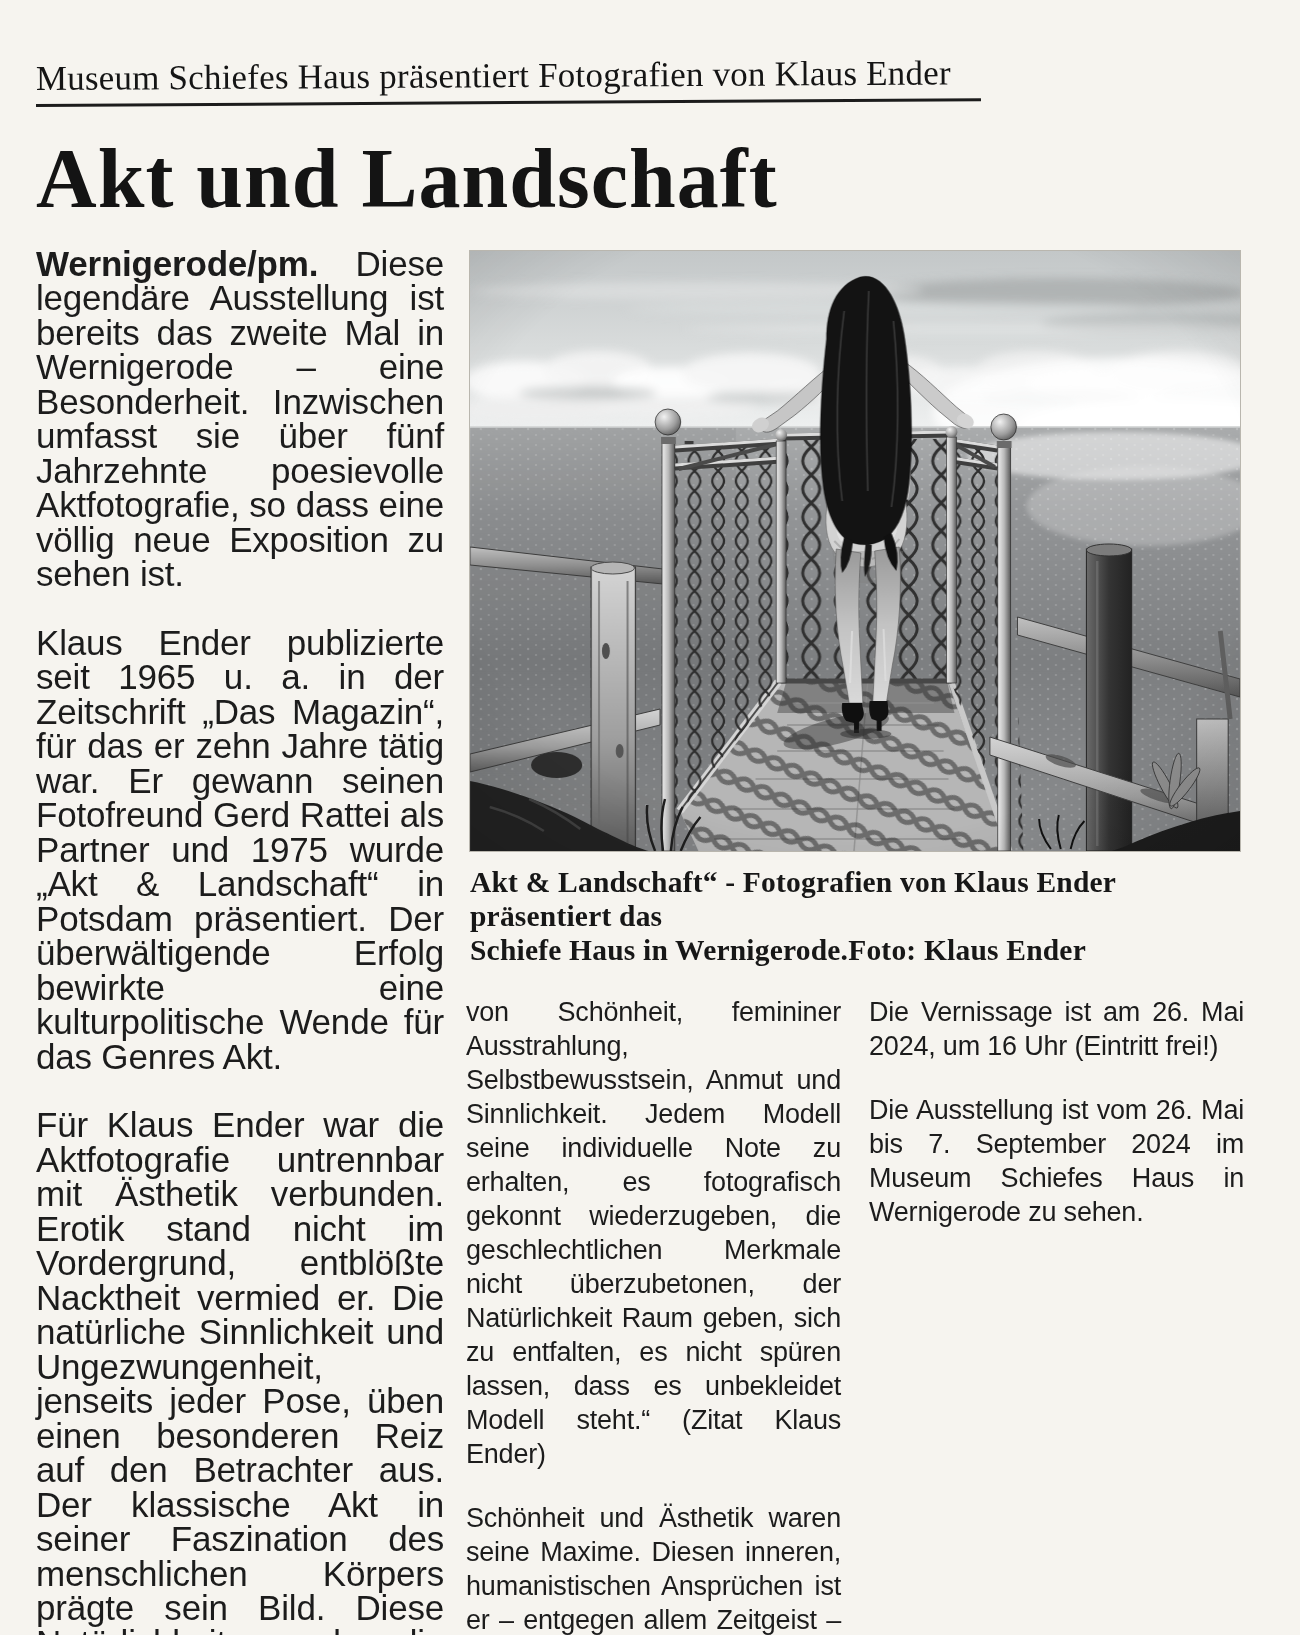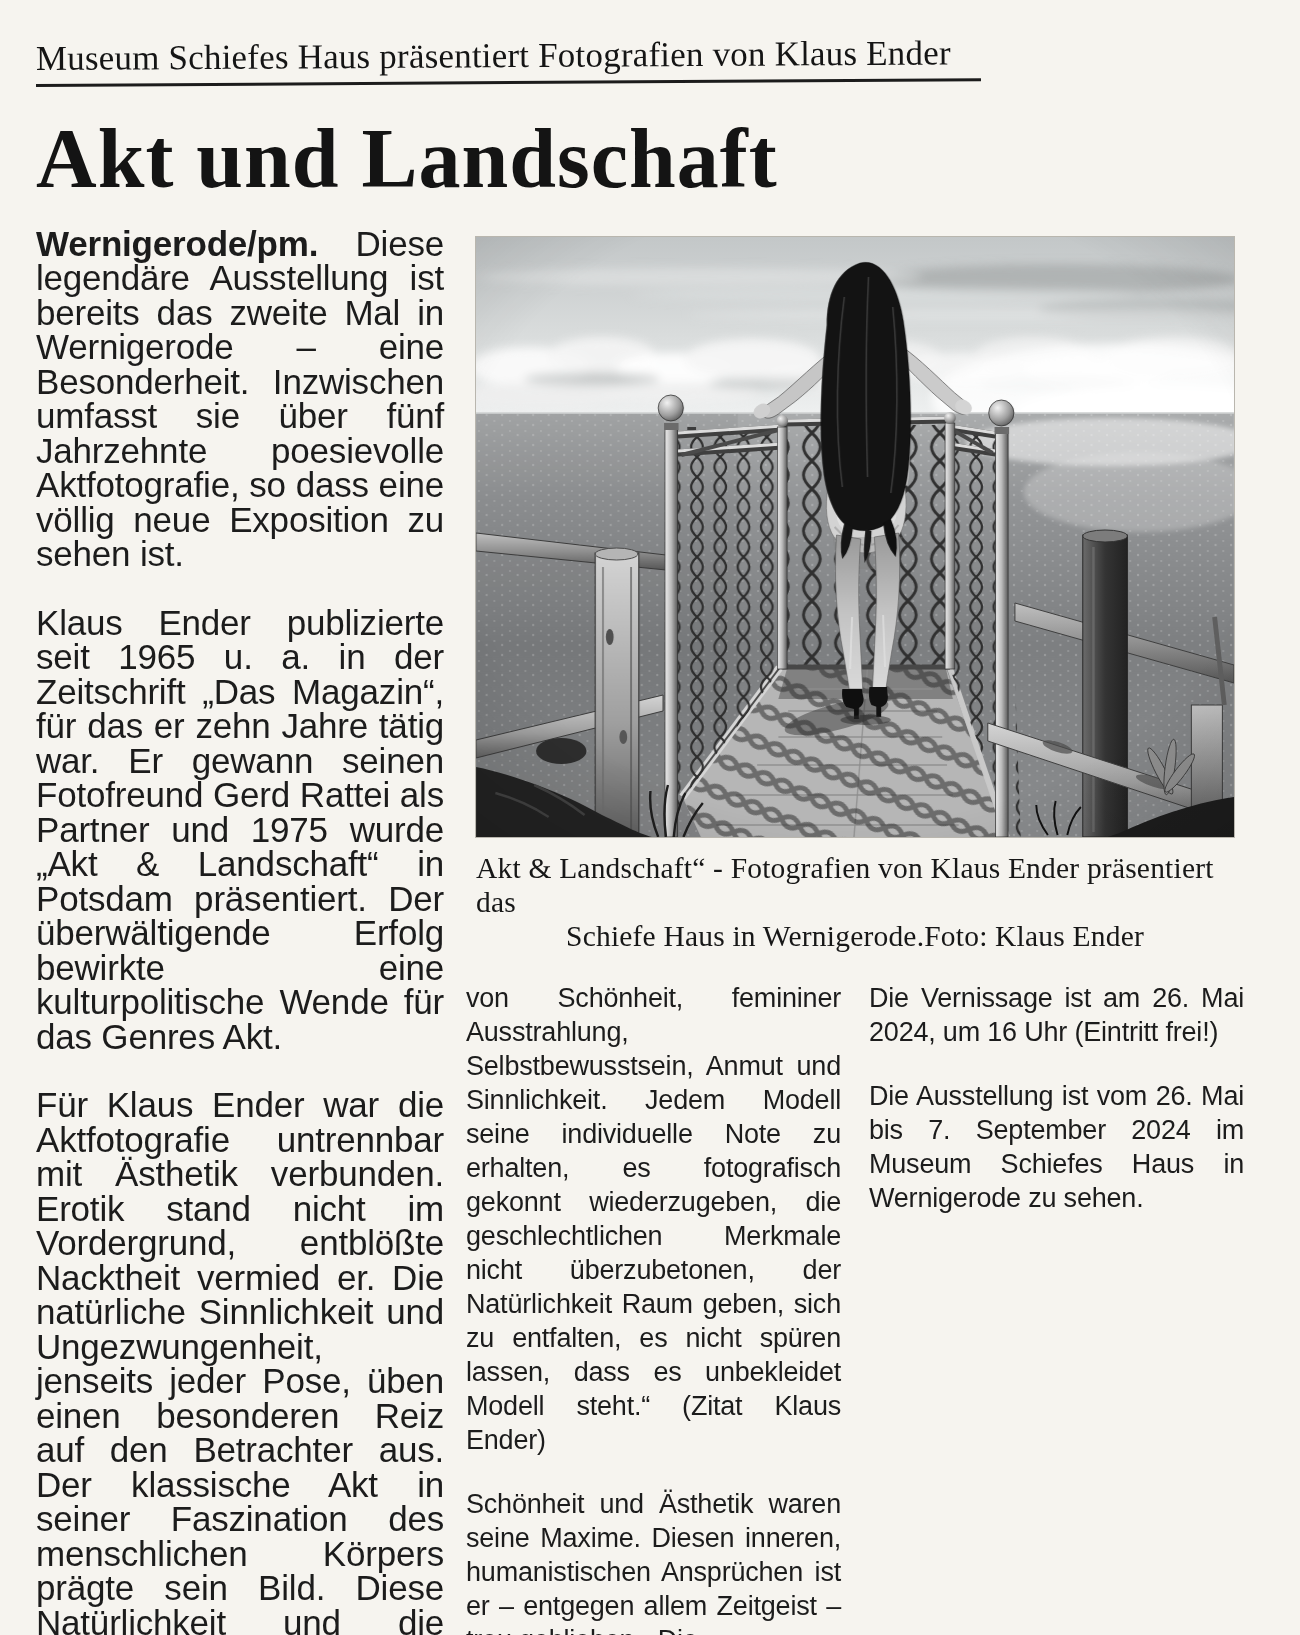--- a/index.html
+++ b/index.html
@@ -7,21 +7,21 @@
     width:1300px;height:1635px;
     background:#f6f4ef;
     font-family:"Liberation Sans","DejaVu Sans",sans-serif;
     color:#1b1b1b;
     overflow:hidden;
     position:relative;
   }
   .page{width:1300px;height:1635px;position:relative;}
 
   
-  .masthead{padding:40px 56px 0 36px;}
+  .masthead{padding:40px 56px 0 36px;margin-top:20px;}
   .kicker{
     display:inline-block;
     font-family:"Liberation Serif","DejaVu Serif",serif;
     font-size:35px;line-height:1.1;
     color:#151515;
     border-bottom:3px solid #1c1c1c;
     padding-bottom:5px;padding-right:30px;
     letter-spacing:.2px;
     transform:rotate(-0.35deg);
     transform-origin:left bottom;
@@ -55,36 +55,36 @@
   }
   .bodytext p:last-child{margin-bottom:0;}
   .bodytext b{font-weight:700;}
   .bodytext p.bold-para{font-weight:400;}
 
   .two-cols{display:flex;gap:28px;margin-top:24px;}
   .two-cols .subcol{flex:1;min-width:0;}
   .two-cols p{font-size:27px;line-height:34px;margin-bottom:30px;}
 
   
-  figure{margin:6px;padding:4px;}
+  figure{margin:0;padding:4px;font-weight:bold;}
   .photo-frame{
     width:100%;height:600px;
     background:#e9e9e9;
     outline:1px solid #b9b6ae;
     overflow:hidden;
   }
   .photo-frame svg{width:100%;height:100%;display:block;}
   figcaption{
     margin-top:14px;
     font-family:"Liberation Serif","DejaVu Serif",serif;
     font-size:29.5px;line-height:34px;
     color:#171717;
     letter-spacing:.2px;
   }
-  .cap-line2{display:flex;justify-content:center;}
+  .cap-line2{display:flex;justify-content:flex-start;}
 </style>
 </head>
 <body>
 
 <div class="page">
 
   <div class="masthead">
     <div class="kicker">Museum Schiefes Haus präsentiert Fotografien von Klaus Ender</div>
     <h1 class="headline">Akt und Landschaft</h1>
   </div>

